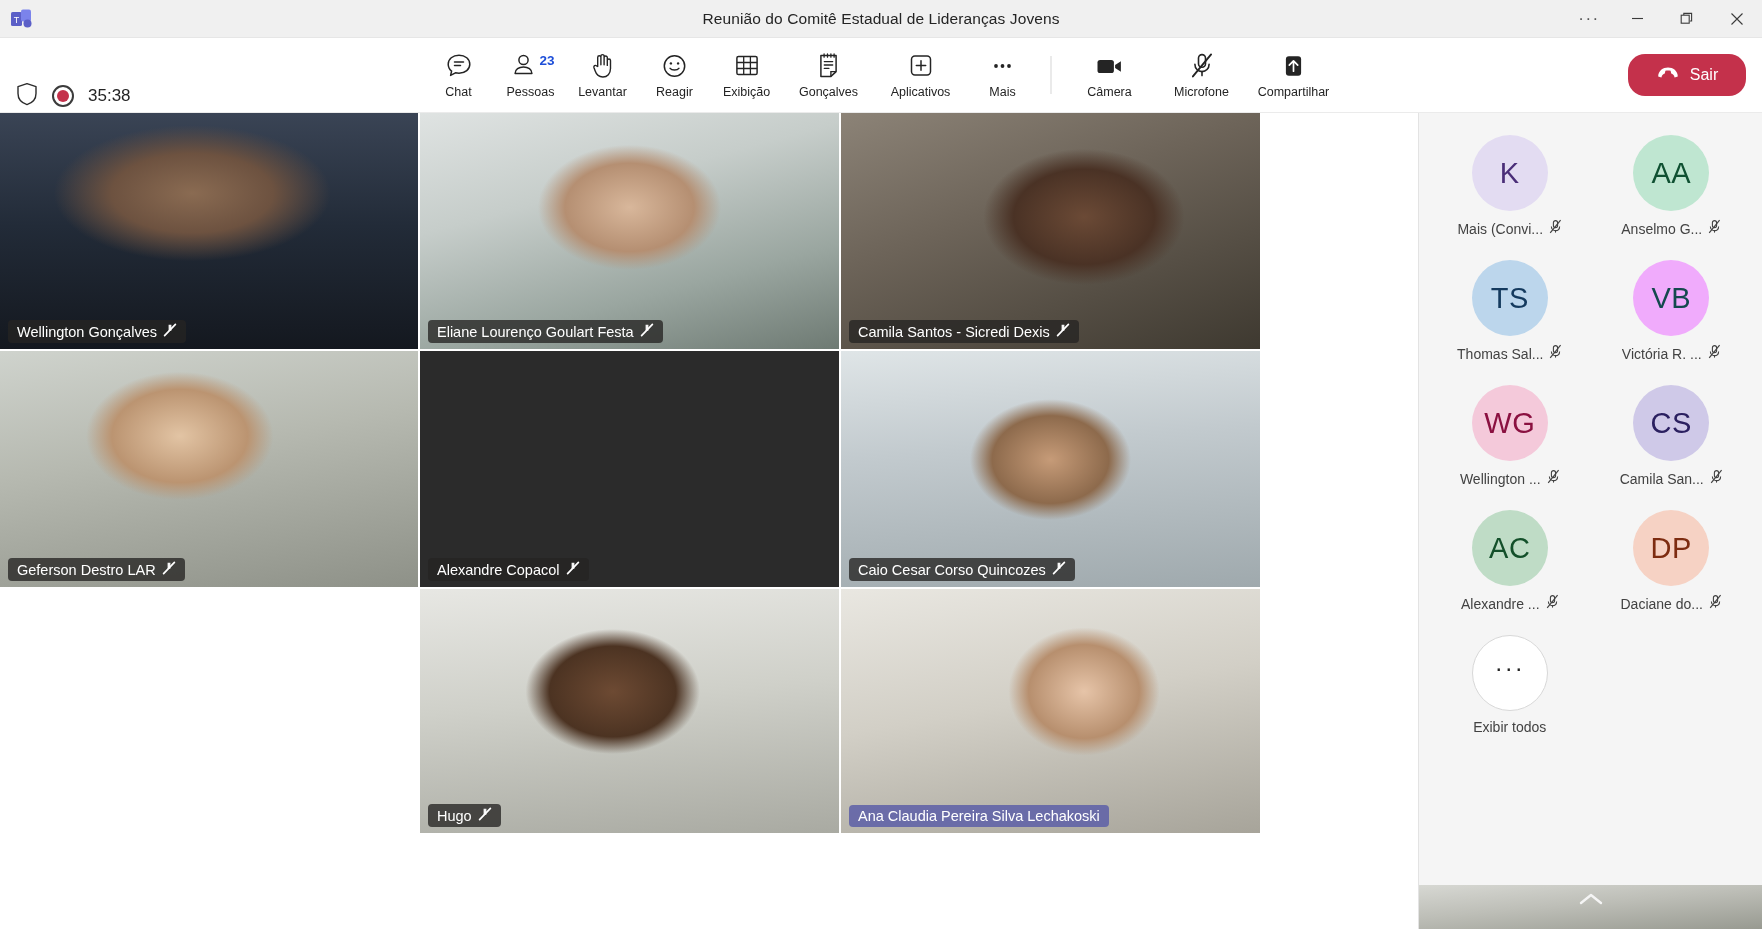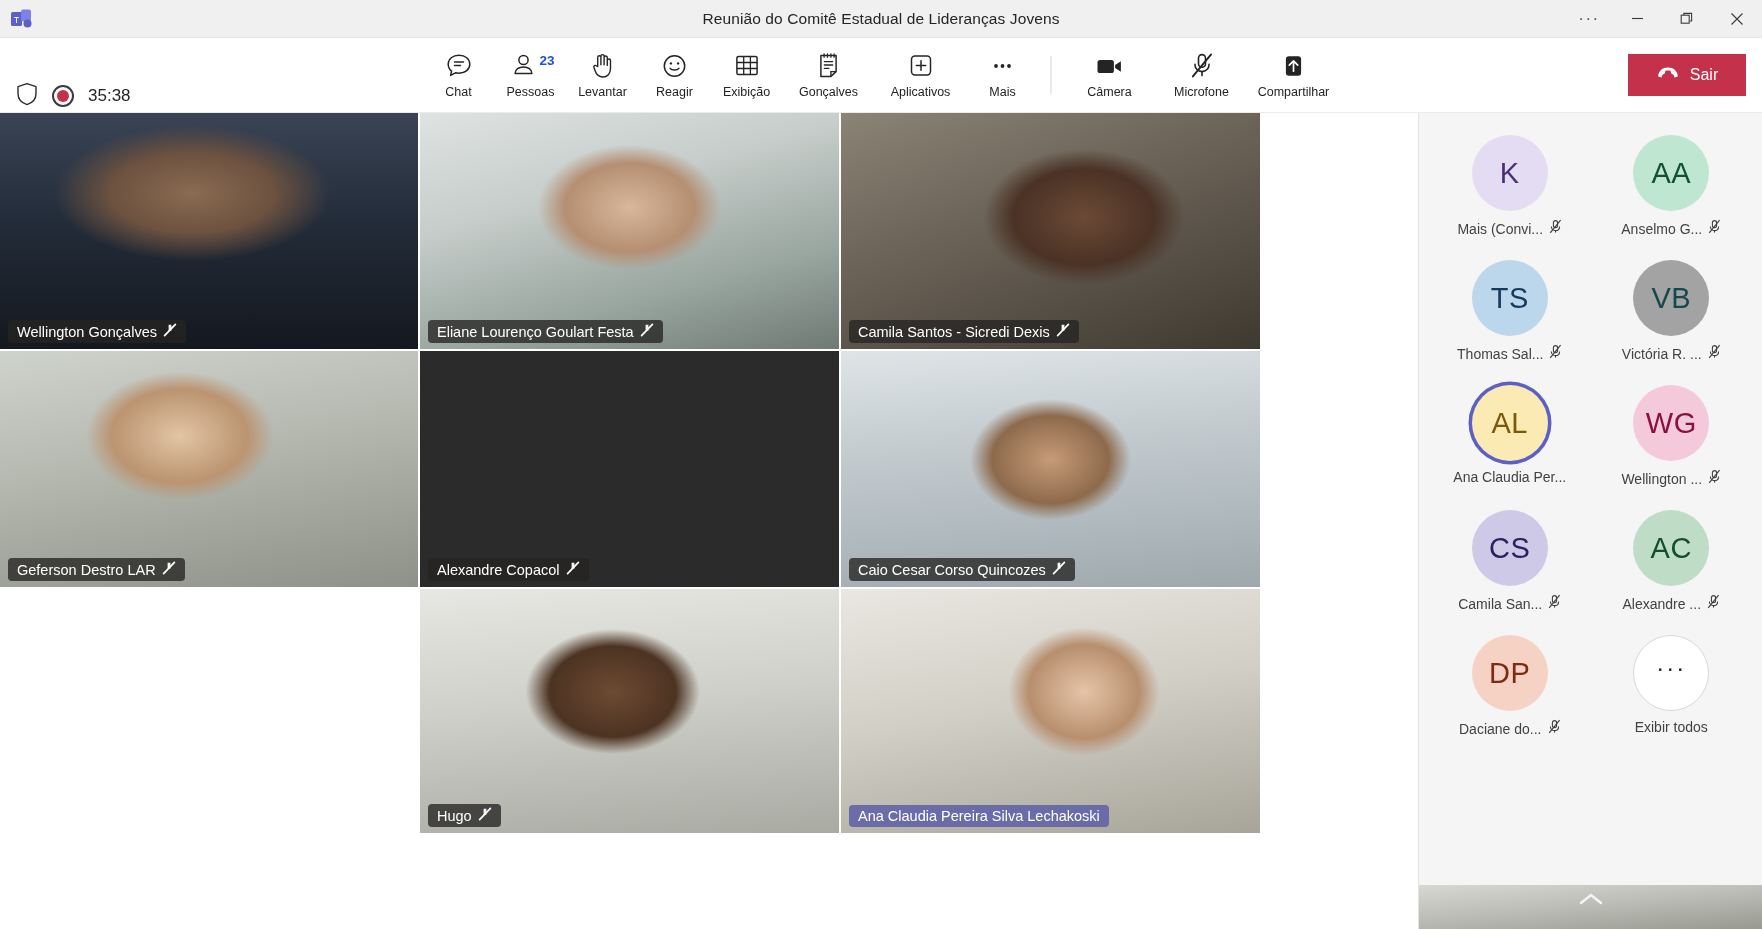--- a/index.html
+++ b/index.html
@@ -95,21 +95,21 @@
   }
   .tool.wide { width: 92px; }
 
   .tb-right-tools {
     margin-left: auto; display: flex; align-items: center;
     padding-right: 16px; height: 100%;
   }
   .leave-btn {
     background: #c4314b; color: #fff;
     height: 42px; min-width: 118px;
-    border-radius: 0; border: none;
+    border-radius: 17px; border: none;
     display: flex; align-items: center; justify-content: center;
     gap: 10px; font-size: 16px; cursor: pointer;
     margin-left: 14px; padding: 0 18px;
     font-family: "Liberation Sans", sans-serif;
   }
 
   
   .stage {
     width: 100%; height: calc(929px - 38px - 75px);
     display: flex; background: #ffffff;
@@ -563,44 +563,36 @@
               <rect x="4.4" y="1.6" width="4.2" height="7" rx="2.1" fill="none" stroke="#424242" stroke-width="1.1"></rect>
               <path d="M2.4 7.4 C2.4 10 4.2 11.6 6.5 11.6 C8.8 11.6 10.6 10 10.6 7.4" fill="none" stroke="#424242" stroke-width="1.1"></path>
               <path d="M6.5 11.6 V13.6" stroke="#424242" stroke-width="1.1"></path>
               <path d="M1.2 13.8 L11.6 1.2" stroke="#424242" stroke-width="1.2"></path>
             </svg>
           </span>
         </div>
       </div>
 
       <div class="person">
-        <div class="avatar" style="background:#a3a3a3;color:#14494e;">
+        <div class="avatar" style="background:#f0abfc;color:#14494e;">
           <span>VB</span>
         </div>
         <div class="person-row">
           <span class="person-name">Victória R. ...</span>
           <span>
             <svg width="13" height="15" viewBox="0 0 13 15">
               <rect x="4.4" y="1.6" width="4.2" height="7" rx="2.1" fill="none" stroke="#424242" stroke-width="1.1"></rect>
               <path d="M2.4 7.4 C2.4 10 4.2 11.6 6.5 11.6 C8.8 11.6 10.6 10 10.6 7.4" fill="none" stroke="#424242" stroke-width="1.1"></path>
               <path d="M6.5 11.6 V13.6" stroke="#424242" stroke-width="1.1"></path>
               <path d="M1.2 13.8 L11.6 1.2" stroke="#424242" stroke-width="1.2"></path>
             </svg>
           </span>
         </div>
       </div>
 
-      <div class="person">
-        <div class="avatar active" style="background:#fbeab3;color:#7a5a07;">
-          <span>AL</span>
-        </div>
-        <div class="person-row">
-          <span class="person-name">Ana Claudia Per...</span>
-        </div>
-      </div>
 
       <div class="person">
         <div class="avatar" style="background:#f4c9da;color:#8a1040;">
           <span>WG</span>
         </div>
         <div class="person-row">
           <span class="person-name">Wellington ...</span>
           <span>
             <svg width="13" height="15" viewBox="0 0 13 15">
               <rect x="4.4" y="1.6" width="4.2" height="7" rx="2.1" fill="none" stroke="#424242" stroke-width="1.1"></rect>

